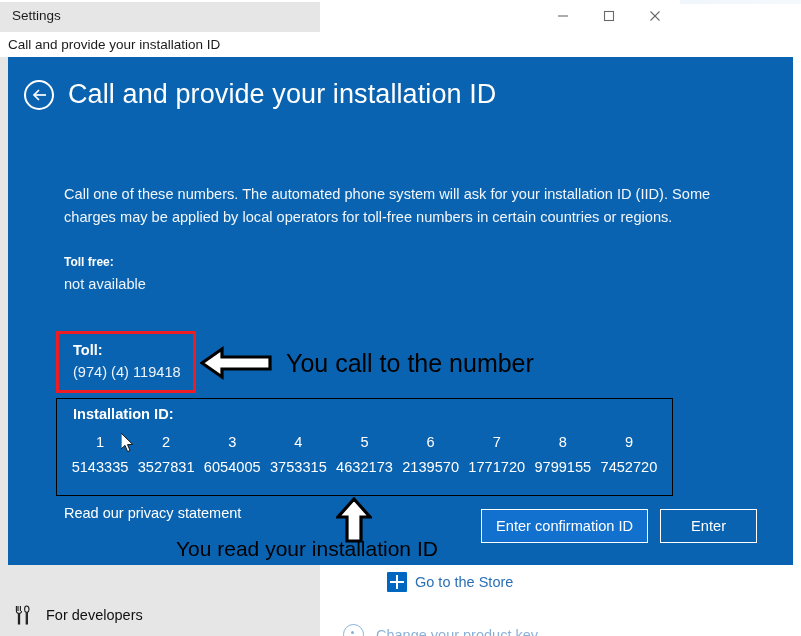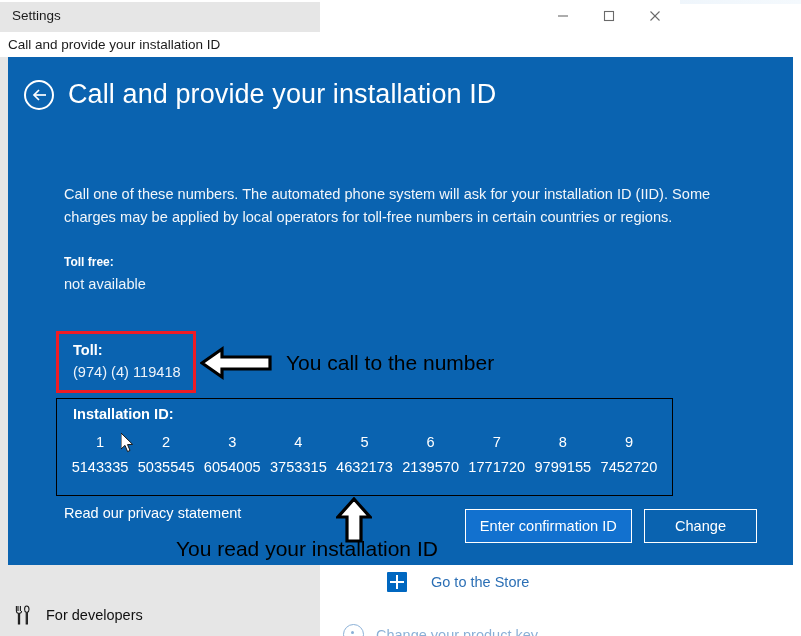--- a/index.html
+++ b/index.html
@@ -58,21 +58,21 @@
     font-size: 14.5px;
     color: #111;
   }
 
   
   #store-row {
     position: absolute;
     left: 343px; top: 572px;
     display: flex;
     align-items: center;
-    gap: 24px;
+    gap: 8px;
     padding-left: 44px;
   }
   #store-row .store-icon {
     width: 20px; height: 20px;
     background: #0067c0;
     position: relative;
     border-radius: 1px;
   }
   #store-row .store-icon::before,
   #store-row .store-icon::after {
@@ -252,21 +252,21 @@
 
   
   #annot-call {
     position: absolute;
     left: 192px; top: 288px;
     display: flex;
     align-items: center;
     gap: 14px;
   }
   #annot-call .caption {
-    font-size: 21px;
+    font-size: 25px;
     color: #000000;
     white-space: nowrap;
   }
 
   
   #installation-box {
     position: absolute;
     left: 48px; top: 341px;
     width: 617px; height: 98px;
     border: 1px solid #000000;
@@ -449,21 +449,21 @@
           <td>3</td>
           <td>4</td>
           <td>5</td>
           <td>6</td>
           <td>7</td>
           <td>8</td>
           <td>9</td>
         </tr>
         <tr class="iid-values">
           <td>5143335</td>
-          <td>5035545</td>
+          <td>3527831</td>
           <td>6054005</td>
           <td>3753315</td>
           <td>4632173</td>
           <td>2139570</td>
           <td>1771720</td>
           <td>9799155</td>
           <td>7452720</td>
         </tr>
       </tbody>
         </table>
@@ -476,17 +476,17 @@
     <a id="privacy-link" href="#">Read our privacy statement</a>
 
     <svg id="annot-up-arrow" width="36" height="46" viewBox="0 0 36 46" aria-hidden="true">
       <polygon points="18,2 34,20 25,20 25,44 11,44 11,20 2,20" fill="#ffffff" stroke="#000000" stroke-width="3.2" stroke-linejoin="miter"></polygon>
     </svg>
 
     <div id="annot-read-caption">You read your installation ID</div>
 
     <div id="dialog-buttons">
       <button class="dlg-btn" id="btn-enter-confirmation">Enter confirmation ID</button>
-      <button class="dlg-btn" id="btn-cancel">Change</button>
+      <button class="dlg-btn" id="btn-cancel">Enter</button>
     </div>
 
   </div>
 </div>
 
 </body></html>

